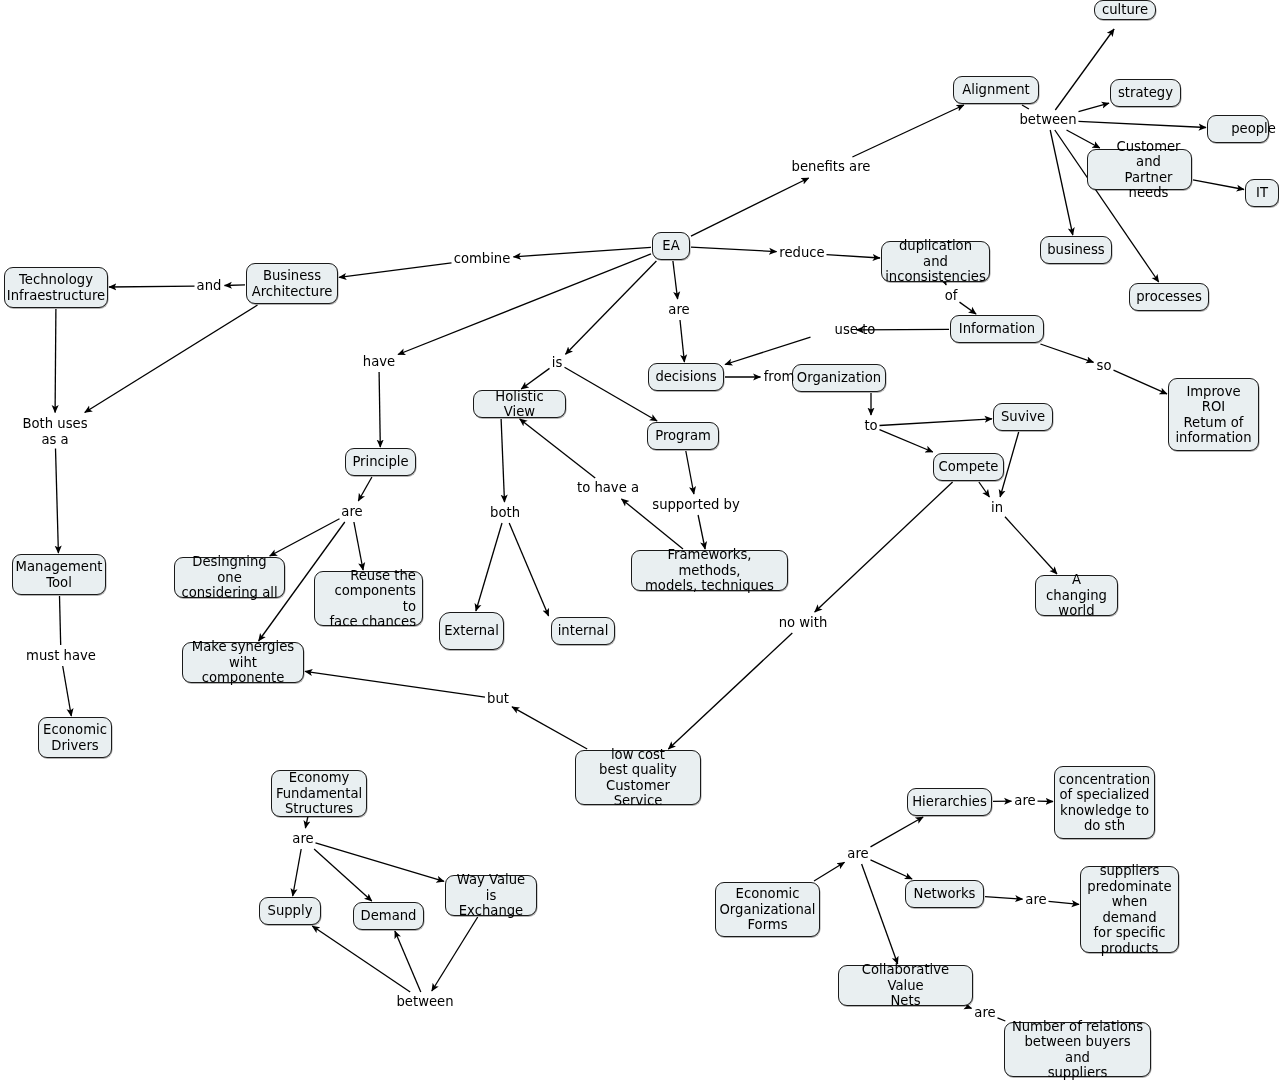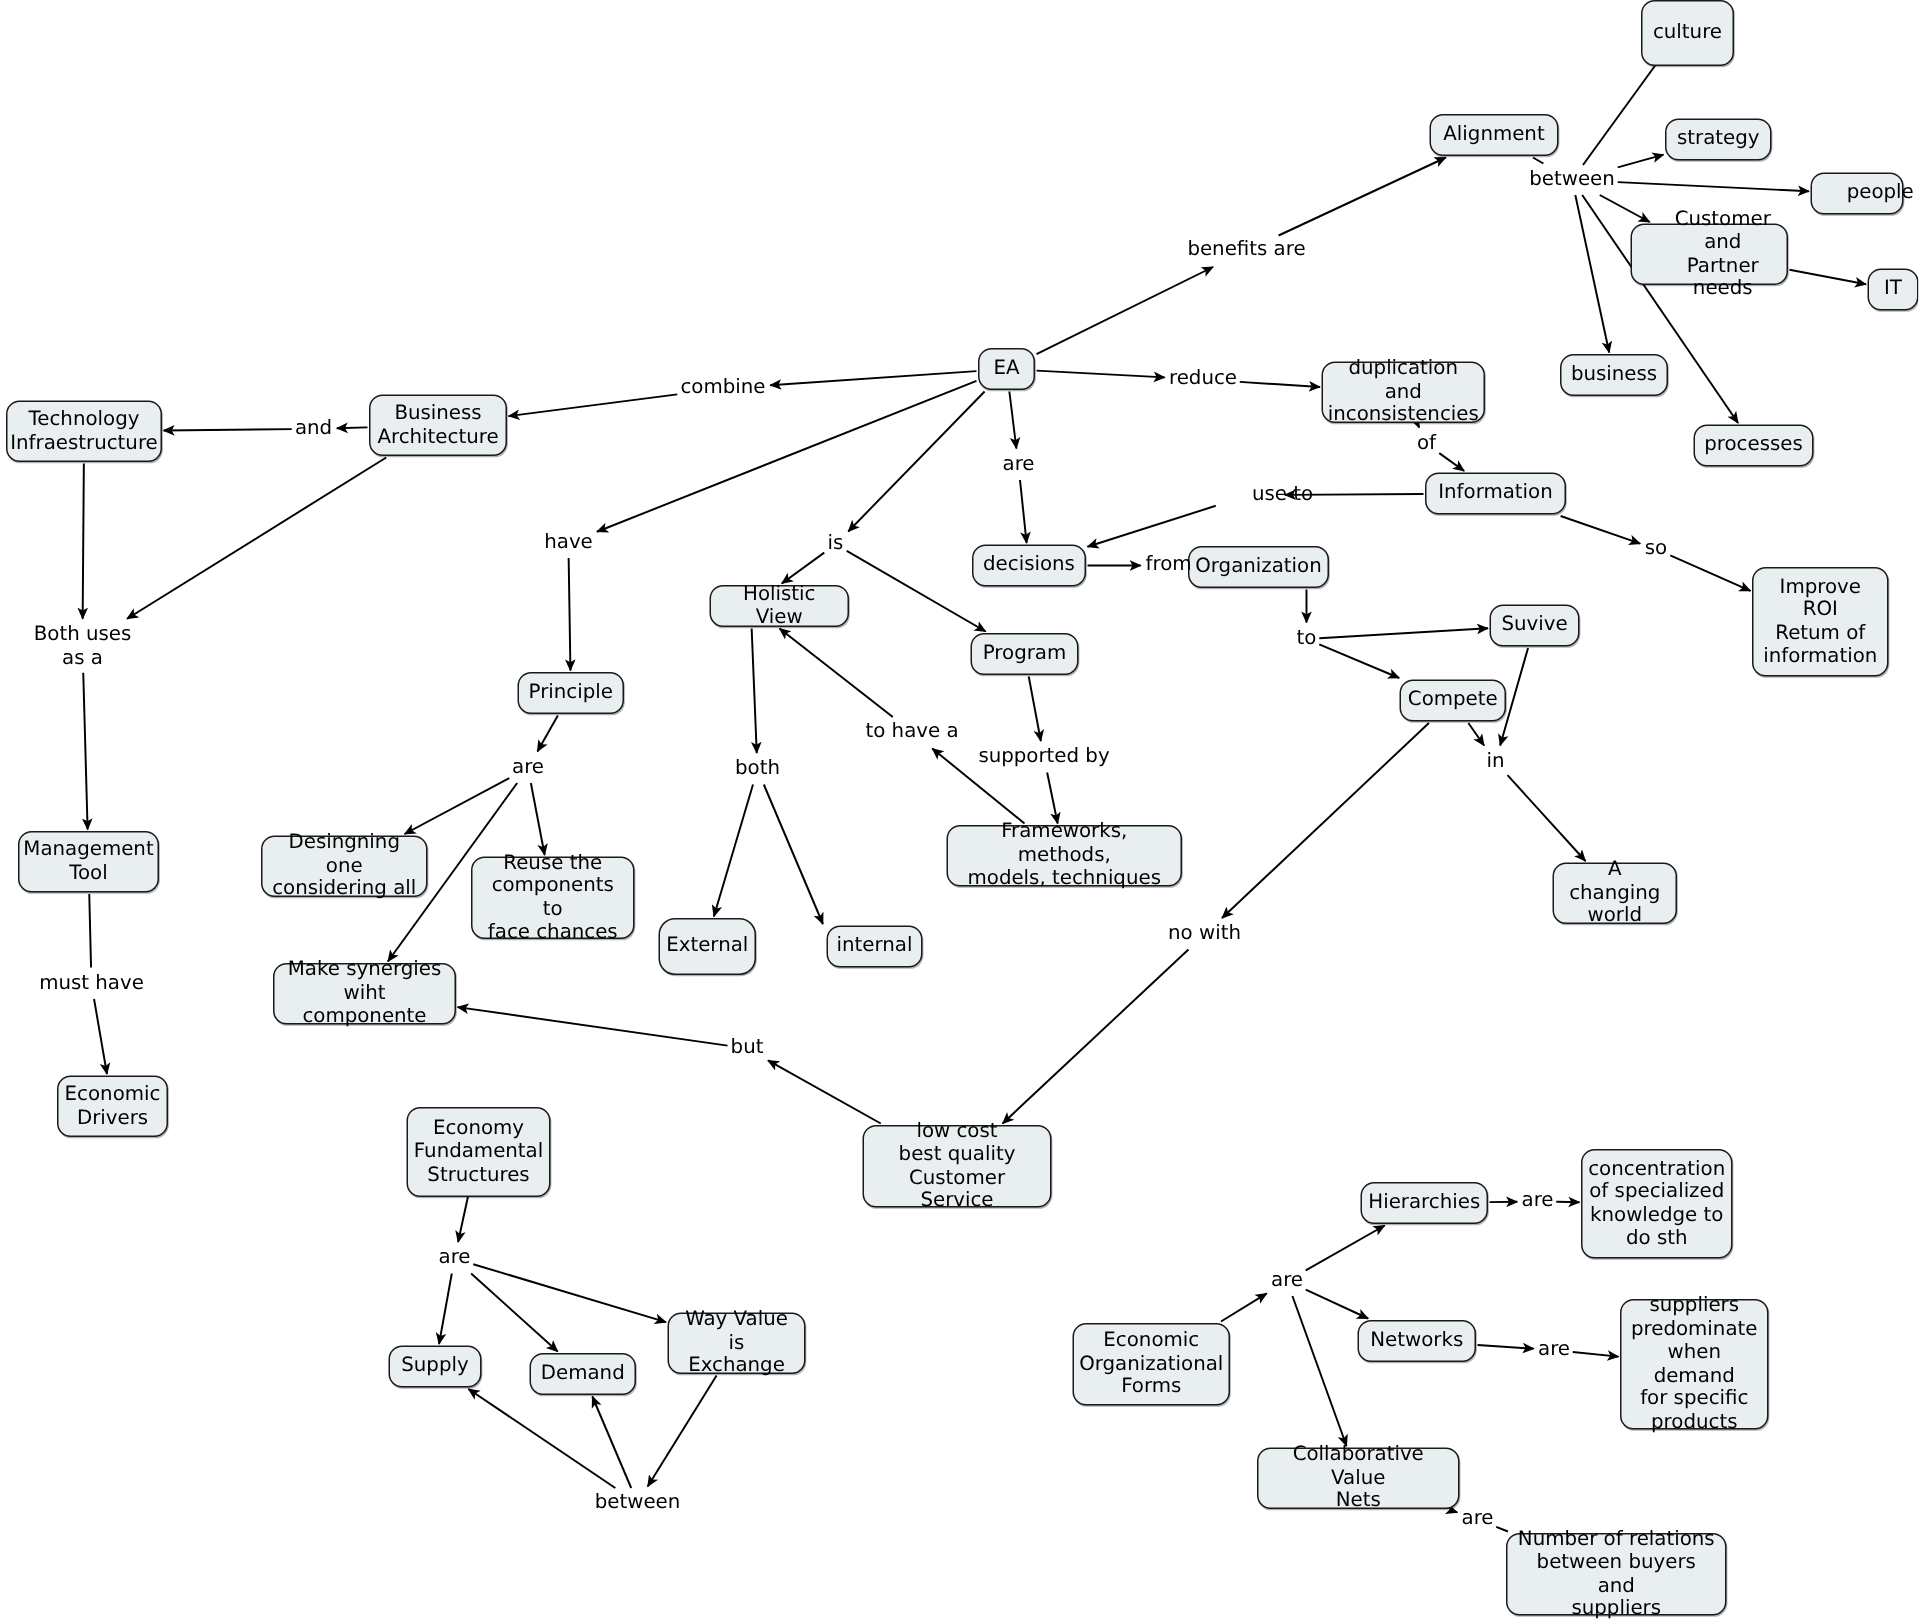--- a/index.html
+++ b/index.html
@@ -133,21 +133,21 @@
       <line x1="993.0" y1="801.4" x2="1011.5" y2="801.2" stroke="#000000" stroke-width="1.3" marker-end="url(#ah)"></line>
       <line x1="1037.5" y1="801.2" x2="1053.0" y2="801.5" stroke="#000000" stroke-width="1.3" marker-end="url(#ah)"></line>
       <line x1="985.0" y1="896.7" x2="1022.5" y2="899.1" stroke="#000000" stroke-width="1.3" marker-end="url(#ah)"></line>
       <line x1="1048.5" y1="901.3" x2="1079.0" y2="904.4" stroke="#000000" stroke-width="1.3" marker-end="url(#ah)"></line>
       <line x1="967.7" y1="1007.0" x2="971.5" y2="1008.3" stroke="#000000" stroke-width="1.3" marker-end="url(#ah)"></line>
       <line x1="997.5" y1="1017.9" x2="1005.3" y2="1021.0" stroke="#000000" stroke-width="1.3"></line>
     </svg>
   <div id="node-layer">
       <div class="node" style="left: 652px; top: 232px; width: 38px; height: 28px;">EA</div>
       <div class="node" style="left: 953px; top: 76px; width: 86px; height: 28px;">Alignment</div>
-      <div class="node" style="left: 1094px; top: 0px; width: 62px; height: 44px;">culture</div>
+      <div class="node" style="left: 1094px; top: 0px; width: 62px; height: 20px;">culture</div>
       <div class="node" style="left: 1110px; top: 79px; width: 71px; height: 28px;">strategy</div>
       <div class="node" style="left: 1207px; top: 115px; width: 62px; height: 28px; padding-left: 37px;">people</div>
       <div class="node" style="left: 1087px; top: 149px; width: 105px; height: 41px; padding-left: 24px;">Customer and
 Partner needs</div>
       <div class="node" style="left: 1245px; top: 179px; width: 34px; height: 28px;">IT</div>
       <div class="node" style="left: 1040px; top: 236px; width: 72px; height: 28px;">business</div>
       <div class="node" style="left: 1129px; top: 283px; width: 80px; height: 28px;">processes</div>
       <div class="node" style="left: 881px; top: 241px; width: 109px; height: 41px;">duplication and
 inconsistencies</div>
       <div class="node" style="left: 950px; top: 315px; width: 94px; height: 28px;">Information</div>
@@ -165,35 +165,35 @@
 Architecture</div>
       <div class="node" style="left: 4px; top: 267px; width: 104px; height: 41px;">Technology
 Infraestructure</div>
       <div class="node" style="left: 12px; top: 554px; width: 94px; height: 41px;">Management
 Tool</div>
       <div class="node" style="left: 38px; top: 717px; width: 74px; height: 41px;">Economic
 Drivers</div>
       <div class="node" style="left: 345px; top: 448px; width: 71px; height: 28px;">Principle</div>
       <div class="node" style="left: 174px; top: 557px; width: 111px; height: 41px;">Desingning one
 considering all</div>
-      <div class="node" style="left: 314px; top: 571px; width: 109px; height: 55px;">Reuse the
+      <div class="node" style="left: 314px; top: 571px; width: 109px; height: 55px; text-align: right;">Reuse the
 components to
 face chances</div>
       <div class="node" style="left: 182px; top: 642px; width: 122px; height: 41px;">Make synergies
 wiht componente</div>
       <div class="node" style="left: 473px; top: 390px; width: 93px; height: 28px;">Holistic View</div>
       <div class="node" style="left: 439px; top: 612px; width: 65px; height: 38px; border-radius: 11px;">External</div>
       <div class="node" style="left: 523px; top: 617px; width: 64px; height: 28px; margin-left: 28px;">internal</div>
       <div class="node" style="left: 647px; top: 422px; width: 72px; height: 28px;">Program</div>
       <div class="node" style="left: 631px; top: 550px; width: 157px; height: 41px;">Frameworks, methods,
 models, techniques</div>
       <div class="node" style="left: 575px; top: 750px; width: 126px; height: 55px;">low cost
 best quality
 Customer Service</div>
-      <div class="node" style="left: 271px; top: 738px; width: 96px; height: 60px;">Economy
+      <div class="node" style="left: 271px; top: 770px; width: 96px; height: 47px;">Economy
 Fundamental
 Structures</div>
       <div class="node" style="left: 259px; top: 897px; width: 62px; height: 28px;">Supply</div>
       <div class="node" style="left: 353px; top: 902px; width: 71px; height: 28px;">Demand</div>
       <div class="node" style="left: 445px; top: 875px; width: 92px; height: 41px;">Way Value
 is Exchange</div>
       <div class="node" style="left: 715px; top: 882px; width: 105px; height: 55px;">Economic
 Organizational
 Forms</div>
       <div class="node" style="left: 907px; top: 788px; width: 85px; height: 28px;">Hierarchies</div>

